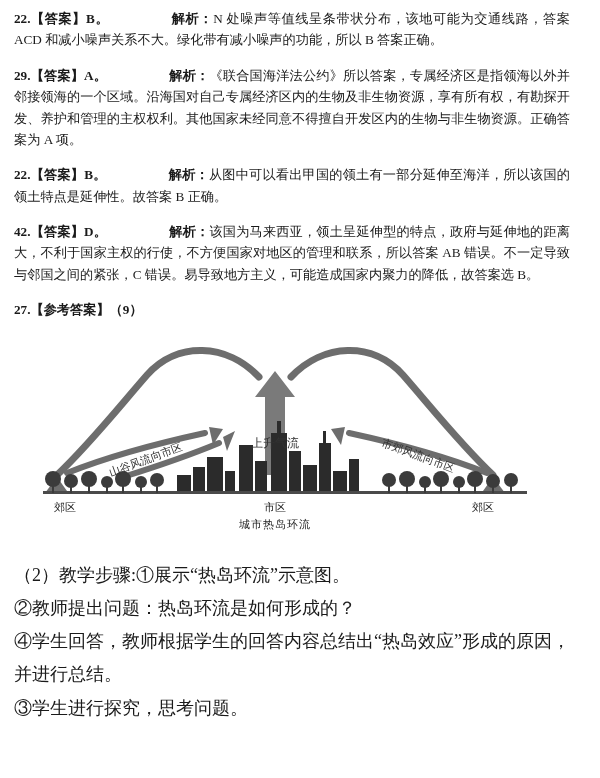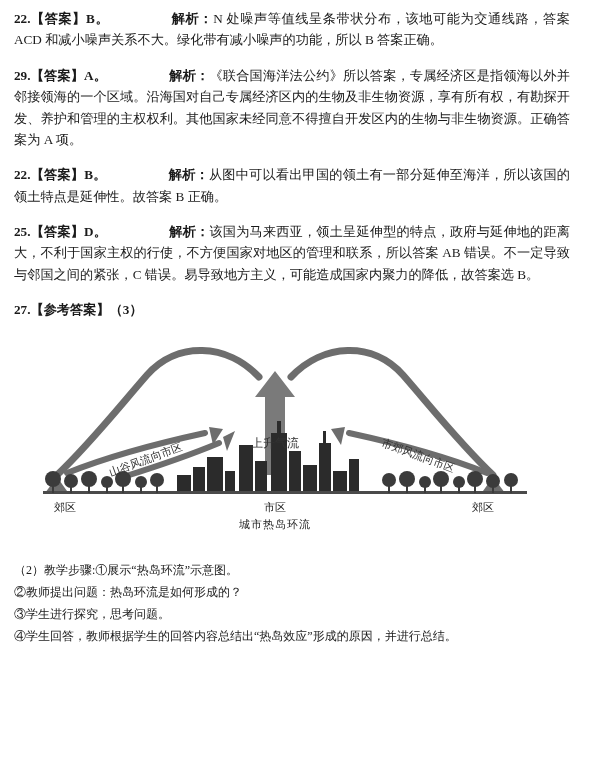--- a/index.html
+++ b/index.html
@@ -57,21 +57,21 @@
     height: 228px;
     margin: 4px auto 2px auto;
   }
   .figure svg {
     display: block;
   }
   .steps {
     margin-top: 6px;
   }
   .step {
-    font-size: 12px;
+    font-size: 18px;
     line-height: 1.85;
     margin: 0;
   }
 </style>
 </head>
 <body>
 
 <div class="page">
   <div class="content">
 
@@ -81,24 +81,24 @@
 
     <div class="qblock">
       <p class="qline"><span class="ans-head">29.</span><span class="ans-head">【答案】A。</span><span class="gap"></span><span class="analysis-label">解析：</span><span>《联合国海洋法公约》所以答案，专属经济区是指领海以外并邻接领海的一个区域。沿海国对自己专属经济区内的生物及非生物资源，享有所有权，有勘探开发、养护和管理的主权权利。其他国家未经同意不得擅自开发区内的生物与非生物资源。正确答案为 A 项。</span></p>
     </div>
 
     <div class="qblock">
       <p class="qline"><span class="ans-head">22.</span><span class="ans-head">【答案】B。</span><span class="gap"></span><span class="analysis-label">解析：</span><span>从图中可以看出甲国的领土有一部分延伸至海洋，所以该国的领土特点是延伸性。故答案 B 正确。</span></p>
     </div>
 
     <div class="qblock">
-      <p class="qline"><span class="ans-head">25.</span><span class="ans-head">【答案】D。</span><span class="gap"></span><span class="analysis-label">解析：</span><span>该国为马来西亚，领土呈延伸型的特点，政府与延伸地的距离大，不利于国家主权的行使，不方便国家对地区的管理和联系，所以答案 AB 错误。不一定导致与邻国之间的紧张，C 错误。易导致地方主义，可能造成国家内聚力的降低，故答案选 B。</span></p>
-    </div>
-
-    <p class="ref-head">27.【参考答案】（3）</p>
+      <p class="qline"><span class="ans-head">42.</span><span class="ans-head">【答案】D。</span><span class="gap"></span><span class="analysis-label">解析：</span><span>该国为马来西亚，领土呈延伸型的特点，政府与延伸地的距离大，不利于国家主权的行使，不方便国家对地区的管理和联系，所以答案 AB 错误。不一定导致与邻国之间的紧张，C 错误。易导致地方主义，可能造成国家内聚力的降低，故答案选 B。</span></p>
+    </div>
+
+    <p class="ref-head">27.【参考答案】（9）</p>
 
     <div class="figure">
       <svg width="530" height="228" viewBox="0 0 530 228" xmlns="http://www.w3.org/2000/svg">
         <defs>
           <marker id="ah" markerWidth="7" markerHeight="7" refX="3" refY="3.5" orient="auto">
             <polygon points="0,0 7,3.5 0,7" fill="#6d6d6d"></polygon>
           </marker>
         </defs>
 
         <g>
@@ -186,18 +186,18 @@
         <text x="38" y="186" font-family="'Liberation Serif', serif" font-size="11" fill="#222" text-anchor="middle">郊区</text>
         <text x="248" y="186" font-family="'Liberation Serif', serif" font-size="11" fill="#222" text-anchor="middle">市区</text>
         <text x="456" y="186" font-family="'Liberation Serif', serif" font-size="11" fill="#222" text-anchor="middle">郊区</text>
         <text x="248" y="203" font-family="'Liberation Serif', serif" font-size="11" fill="#222" text-anchor="middle" letter-spacing="1">城市热岛环流</text>
       </svg>
     </div>
 
     <div class="steps">
       <p class="step">（2）教学步骤:①展示“热岛环流”示意图。</p>
       <p class="step">②教师提出问题：热岛环流是如何形成的？</p>
+      <p class="step">④学生回答，教师根据学生的回答内容总结出“热岛效应”形成的原因，并进行总结。</p>
       <p class="step">③学生进行探究，思考问题。</p>
-      <p class="step">④学生回答，教师根据学生的回答内容总结出“热岛效应”形成的原因，并进行总结。</p>
     </div>
 
   </div>
 </div>
 
 </body></html>

